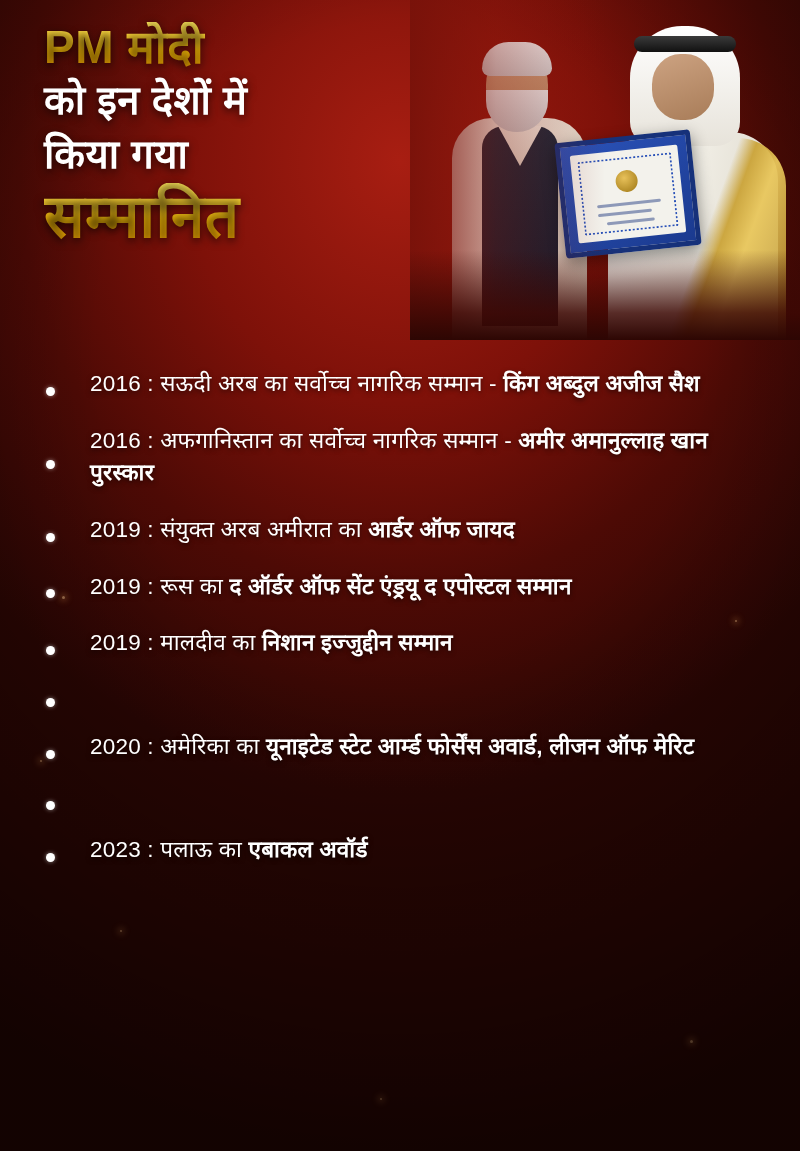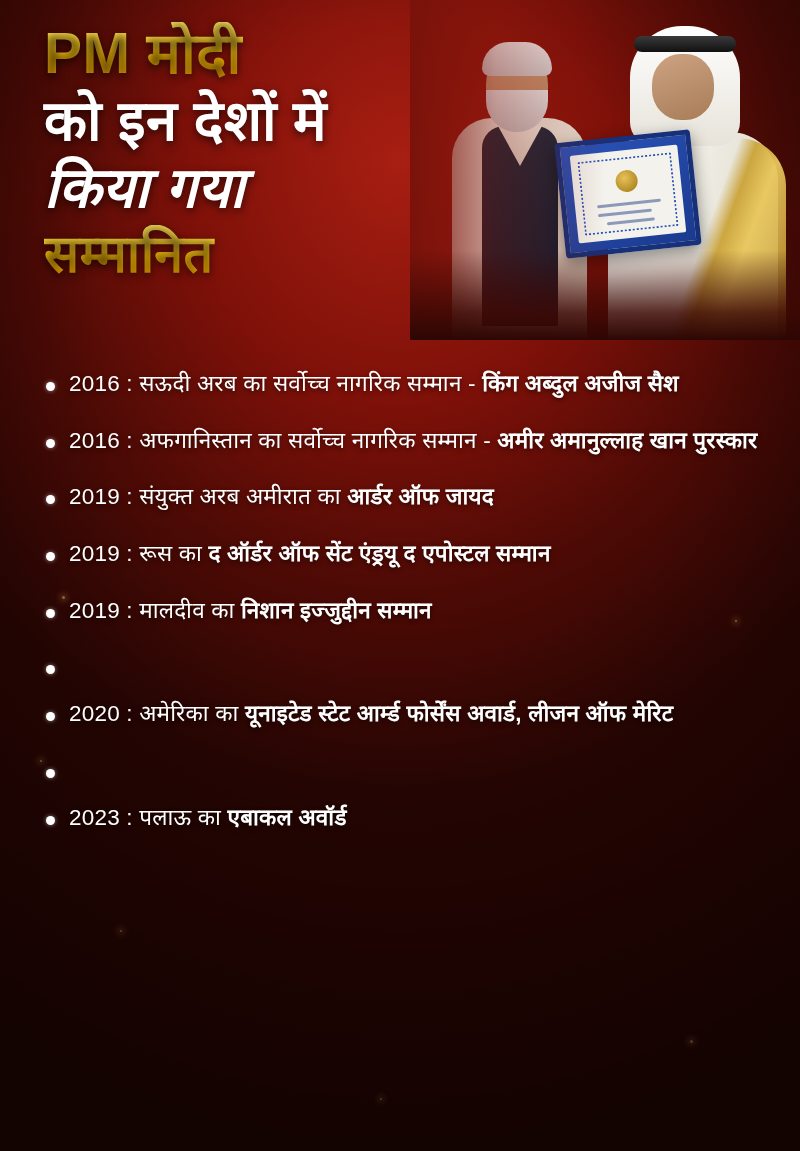--- a/index.html
+++ b/index.html
@@ -54,36 +54,36 @@
     z-index: 5;
   }
   .t-line {
     font-weight: bold;
     line-height: 1.12;
     letter-spacing: .5px;
     text-shadow: 0 3px 8px rgba(0,0,0,0.65);
     white-space: nowrap;
   }
   .t1 {
-    font-size: 57px;
+    font-size: 46px;
     color: #ffd21e;
     background: linear-gradient(180deg,#ffe75c 0%,#ffc107 55%,#f09c00 100%);
     -webkit-background-clip: text;
     background-clip: text;
     color: transparent;
     margin-bottom: 4px;
   }
   .t2, .t3 {
-    font-size: 56px;
+    font-size: 40px;
     color: #ffffff;
   }
   .t2 { margin-top: 2px; }
-  .t3 { margin-top: 4px; font-style: italic; }
+  .t3 { margin-top: 10px; }
   .t4 {
-    font-size: 52px;
+    font-size: 60px;
     margin-top: 6px;
     background: linear-gradient(180deg,#ffe75c 0%,#ffc107 55%,#ef9b00 100%);
     -webkit-background-clip: text;
     background-clip: text;
     color: transparent;
   }
 
   
   .photo {
     position: absolute;
@@ -211,22 +211,23 @@
   .plaque .ln.l3 { top: 70px; left: 30px; right: 30px; }
 
   
   .list {
     position: relative;
     z-index: 6;
     padding: 8px 26px 28px 40px;
   }
   .item {
     display: flex;
-    align-items: flex-start;
+    align-items: center;
     margin-bottom: 24px;
+    gap: 21px;
   }
   .bullet {
     flex: 0 0 auto;
     width: 9px; height: 9px;
     border-radius: 50%;
     background: #ffffff;
     margin: 14px 14px 0 6px;
     box-shadow: 0 0 4px rgba(255,255,255,.5);
   }
   .text {

